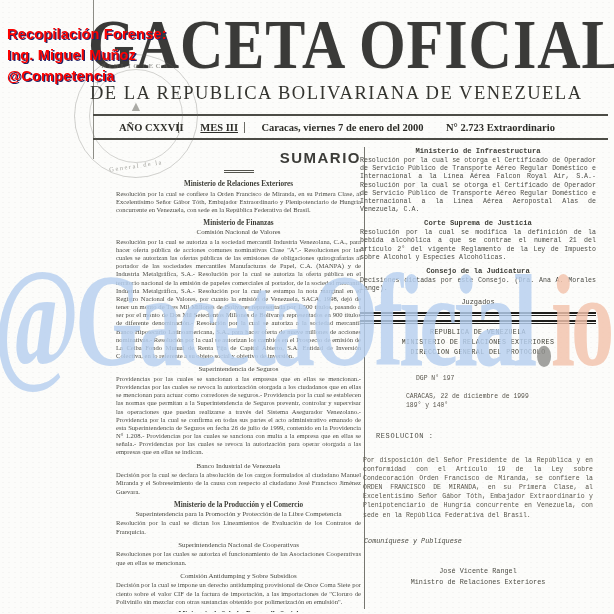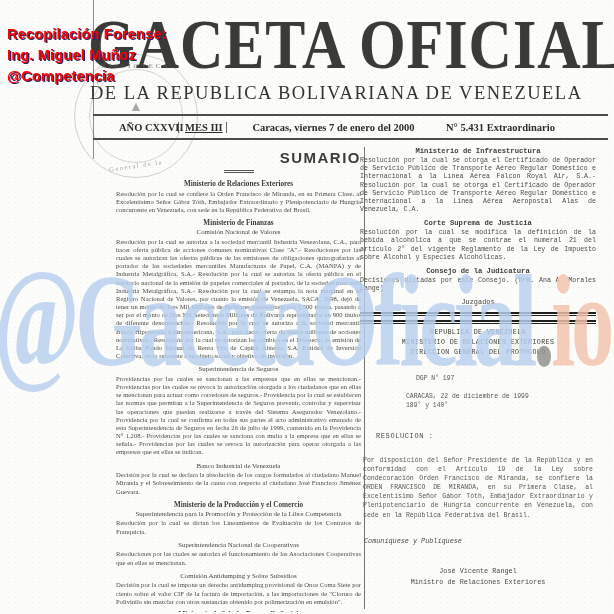--- a/index.html
+++ b/index.html
@@ -18,21 +18,21 @@
     transform:scaleY(1.18); transform-origin:top center; text-shadow:0 0 1px #55555033; }
   .masthead-sub { position:absolute; left:90px; top:83px; width:478px; text-align:center;
     font-size:18.5px; letter-spacing:1.5px; color:#34342f; white-space:nowrap; font-weight:500; }
 
   
   .infobar { position:absolute; left:93px; top:114px; width:515px; height:26px;
     border-top:2px solid #4c4c46; border-bottom:2px solid #4c4c46; display:flex; align-items:center;
     font-size:10.5px; font-weight:bold; color:#2d2d28; }
   .infobar .cell { padding:0 6px; white-space:nowrap; }
   .cell-year  { width:86px; padding-left:26px !important; border-right:1px solid #6b6b64; }
-  .cell-month { width:48px; border-right:1px solid #6b6b64; text-align:center;text-decoration:underline; }
+  .cell-month { width:66px; border-right:1px solid #6b6b64; text-align:right;text-decoration:underline; }
   .cell-date  { flex:1; text-align:center; }
   .cell-number{ width:168px; text-align:left; }
 
   
   .stamp { position:absolute; left:74px; top:54px; width:124px; height:124px; border-radius:50%;
     border:1.5px solid rgba(105,105,100,0.55); opacity:0.55; z-index:3; }
   .stamp .inner { position:absolute; inset:14px; border-radius:50%; border:1px solid rgba(105,105,100,0.5); }
   .stamp .s-top { position:absolute; top:7px; left:0; width:100%; text-align:center;
     font-size:7px; letter-spacing:2.5px; color:#5c5c55; font-weight:bold; }
   .stamp .s-cross { position:absolute; top:22px; left:20px; font-size:9px; color:#5c5c55; }
@@ -90,21 +90,21 @@
 
   <div class="edge-line"></div>
 
   <div class="masthead-title">GACETA OFICIAL</div>
   <div class="masthead-sub">DE LA REPUBLICA BOLIVARIANA DE VENEZUELA</div>
 
   <div class="infobar">
     <div class="cell cell-year">AÑO CXXVII</div>
     <div class="cell cell-month">MES III</div>
     <div class="cell cell-date">Caracas, viernes 7 de enero del 2000</div>
-    <div class="cell cell-number">N° 5.431 Extraordinario</div>
+    <div class="cell cell-number">N° 2.723 Extraordinario</div>
   </div>
 
   <div class="stamp">
     <div class="inner"></div>
     <div class="s-top">BIBLIOTECA</div>
     <div class="s-cross">+</div>
     <div class="s-mid">▲</div>
     <div class="s-bottom">General de la</div>
   </div>
 

